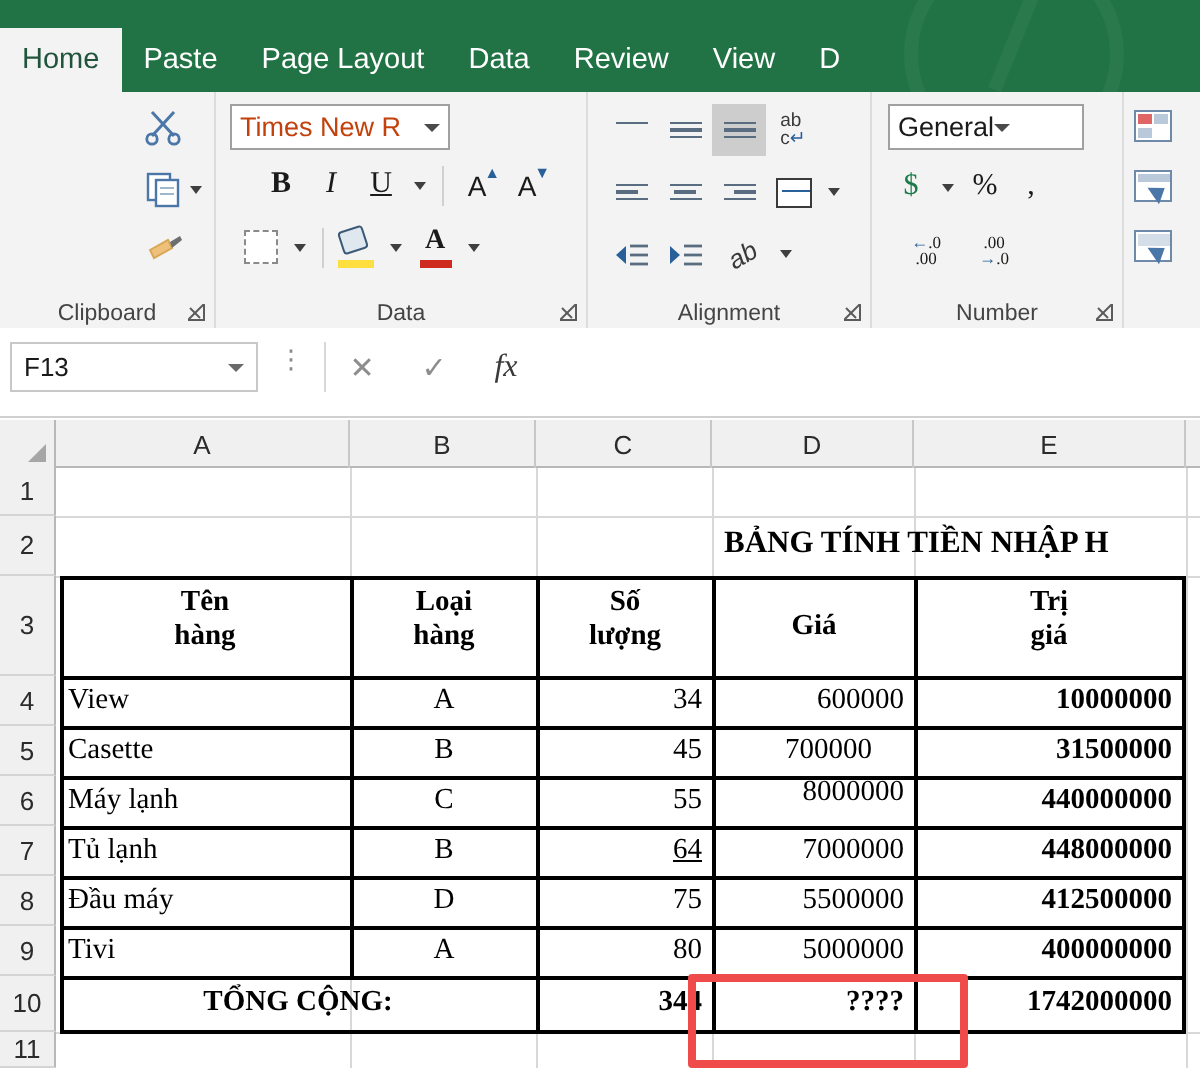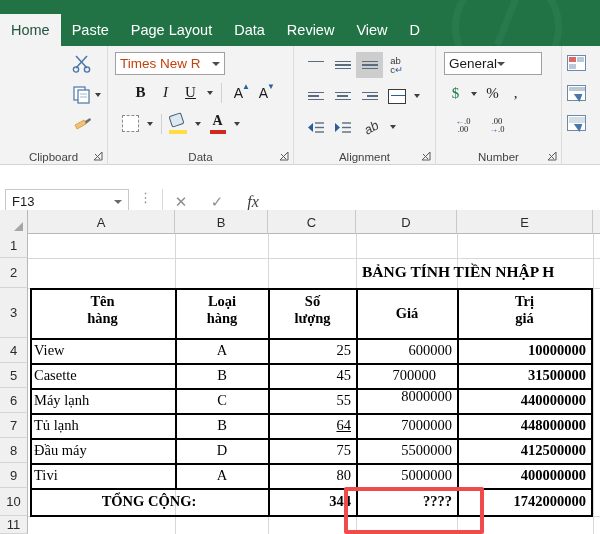--- a/index.html
+++ b/index.html
@@ -210,21 +210,21 @@
   }
   .sgrid i { position: absolute; background: #b9c9d9; }
   .brush {
     position: absolute; left: 9px; top: 9px; width: 0; height: 0;
     border-left: 7px solid #4a76a8; border-top: 5px solid transparent;
     border-bottom: 5px solid transparent; transform: rotate(-35deg);
   }
 
   
   .formulabar {
-    position: absolute; top: 182px; left: 0; width: 600px; height: 45px;
+    position: absolute; top: 164px; left: 0; width: 600px; height: 45px;
     background: #ffffff; border-bottom: 1px solid #d0d0d0;
   }
   #namebox {
     position: absolute; left: 5px; top: 7px; width: 124px; height: 25px;
     background: #fff; border: 1px solid #c8c8c8;
     display: flex; align-items: center; padding: 0 6px;
     font-size: 13px; color: #1a1a1a;
   }
   #namebox .val { flex: 1; }
   #namebox .cr {
@@ -678,21 +678,21 @@
       <div>lượng</div>
     </div>
     <div class="cell ctr bold" style="left:358px;top:80px;width:98px;height:46px;">Giá</div>
     <div class="cell hdr" style="left:459px;top:80px;width:131px;height:46px;">
       <div>Trị</div>
       <div>giá</div>
     </div>
 
     <div class="cell lft" style="left:31px;top:129px;width:143px;height:23px;">View</div>
     <div class="cell ctr" style="left:177px;top:129px;width:90px;height:23px;">A</div>
-    <div class="cell rgt" style="left:270px;top:129px;width:85px;height:23px;">25</div>
+    <div class="cell rgt" style="left:270px;top:129px;width:85px;height:23px;">34</div>
     <div class="cell rgt" style="left:358px;top:129px;width:98px;height:23px;">600000</div>
     <div class="cell rgt bold" style="left:459px;top:129px;width:131px;height:23px;">10000000</div>
 
     <div class="cell lft" style="left:31px;top:154px;width:143px;height:23px;">Casette</div>
     <div class="cell ctr" style="left:177px;top:154px;width:90px;height:23px;">B</div>
     <div class="cell rgt" style="left:270px;top:154px;width:85px;height:23px;">45</div>
     <div class="cell rgt" style="left:358px;top:154px;width:82px;height:23px;padding-left:22px;">700000</div>
     <div class="cell rgt bold" style="left:459px;top:154px;width:131px;height:23px;">31500000</div>
 
     <div class="cell lft" style="left:31px;top:179px;width:143px;height:23px;">Máy lạnh</div>

